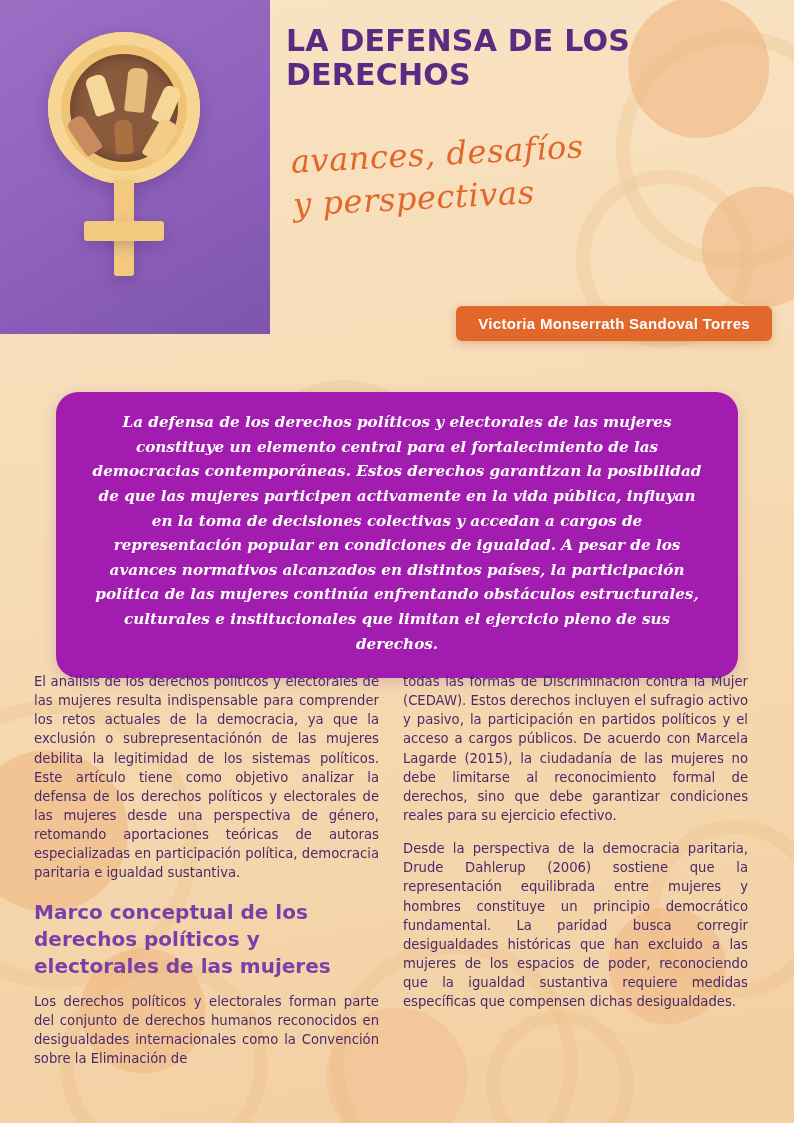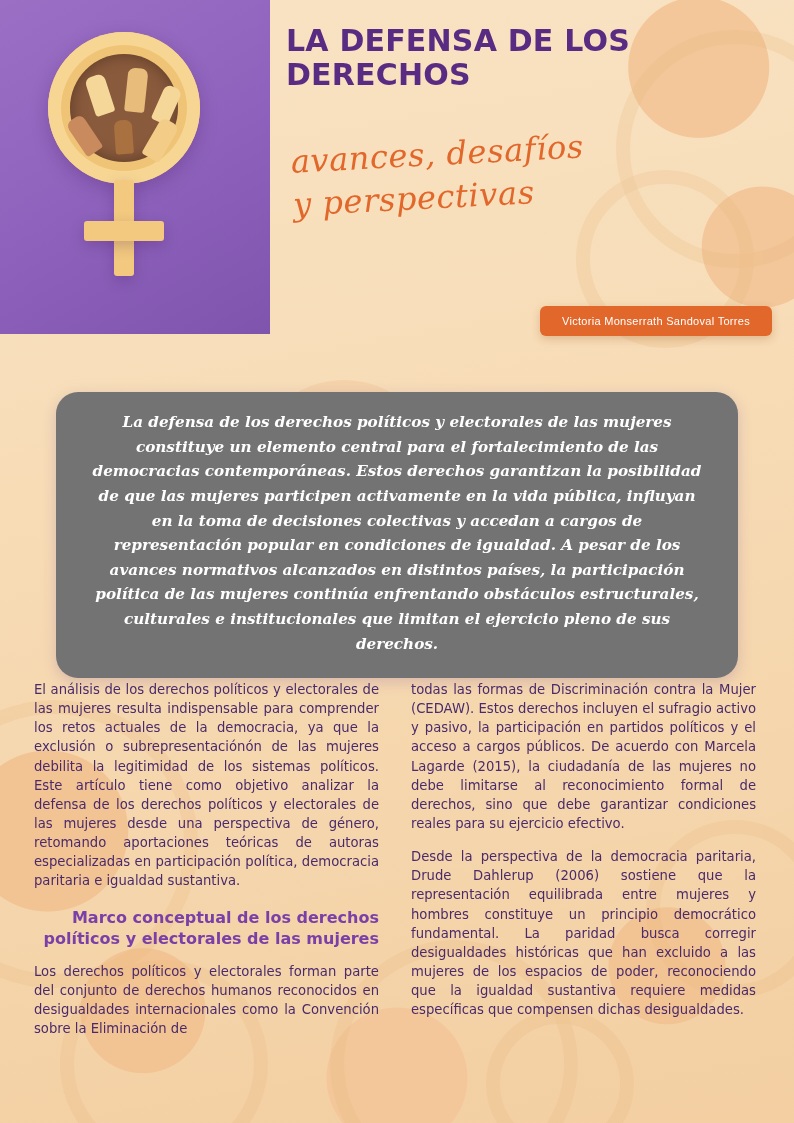--- a/index.html
+++ b/index.html
@@ -129,72 +129,71 @@
     letter-spacing: .6px;
     transform: rotate(-3deg);
     transform-origin: left center;
     padding-left: 6px;
   }
   .author-bar {
     position: absolute;
     right: 22px; top: 306px;
     background: #e2672b;
     color: #ffffff;
-    font-size: 11px;
-    font-weight: 400;
+    font-size: 15px;
+    font-weight: 700;
     letter-spacing: .3px;
     padding: 9px 22px;
     border-radius: 6px;
     box-shadow: 0 3px 8px rgba(150,70,20,.25);
   }
 
   
   .abstract {
     position: absolute;
     left: 56px; top: 392px;
     width: 682px;
     box-sizing: border-box;
-    background: #737373;
+    background: #a21caf;
     border-radius: 22px;
     padding: 18px 34px 22px;
     color: #ffffff;
     font-family: "DejaVu Serif", serif;
     font-weight: 700;
     font-style: italic;
     font-size: 15.2px;
     line-height: 1.62;
     text-align: center;
     box-shadow: 0 4px 14px rgba(110,70,150,.22);
   }
 
   
   .cols {
     position: absolute;
     left: 34px; top: 672px;
     width: 726px;
     display: flex;
-    gap: 32px;
-    margin-top: 8px;
+    gap: 24px;
   }
   .col { width: 345px; }
   .col p {
     margin: 0 0 14px;
     color: #4a2a6b;
     font-size: 13.2px;
     line-height: 1.45;
     text-align: justify;
     font-family: "DejaVu Sans", sans-serif;
   }
   .section-head {
     margin: 16px 0 12px;
-    text-align: right;
+    text-align: left;
     color: #7a3fa8;
     font-family: "DejaVu Sans", sans-serif;
     font-weight: 700;
-    font-size: 16px;
+    font-size: 20px;
     line-height: 1.35;
   }
 </style>
 </head>
 <body>
 
 <div class="bg"></div>
 <div class="bg-rings">
   <span class="r1"></span>
     <span class="r2"></span>

